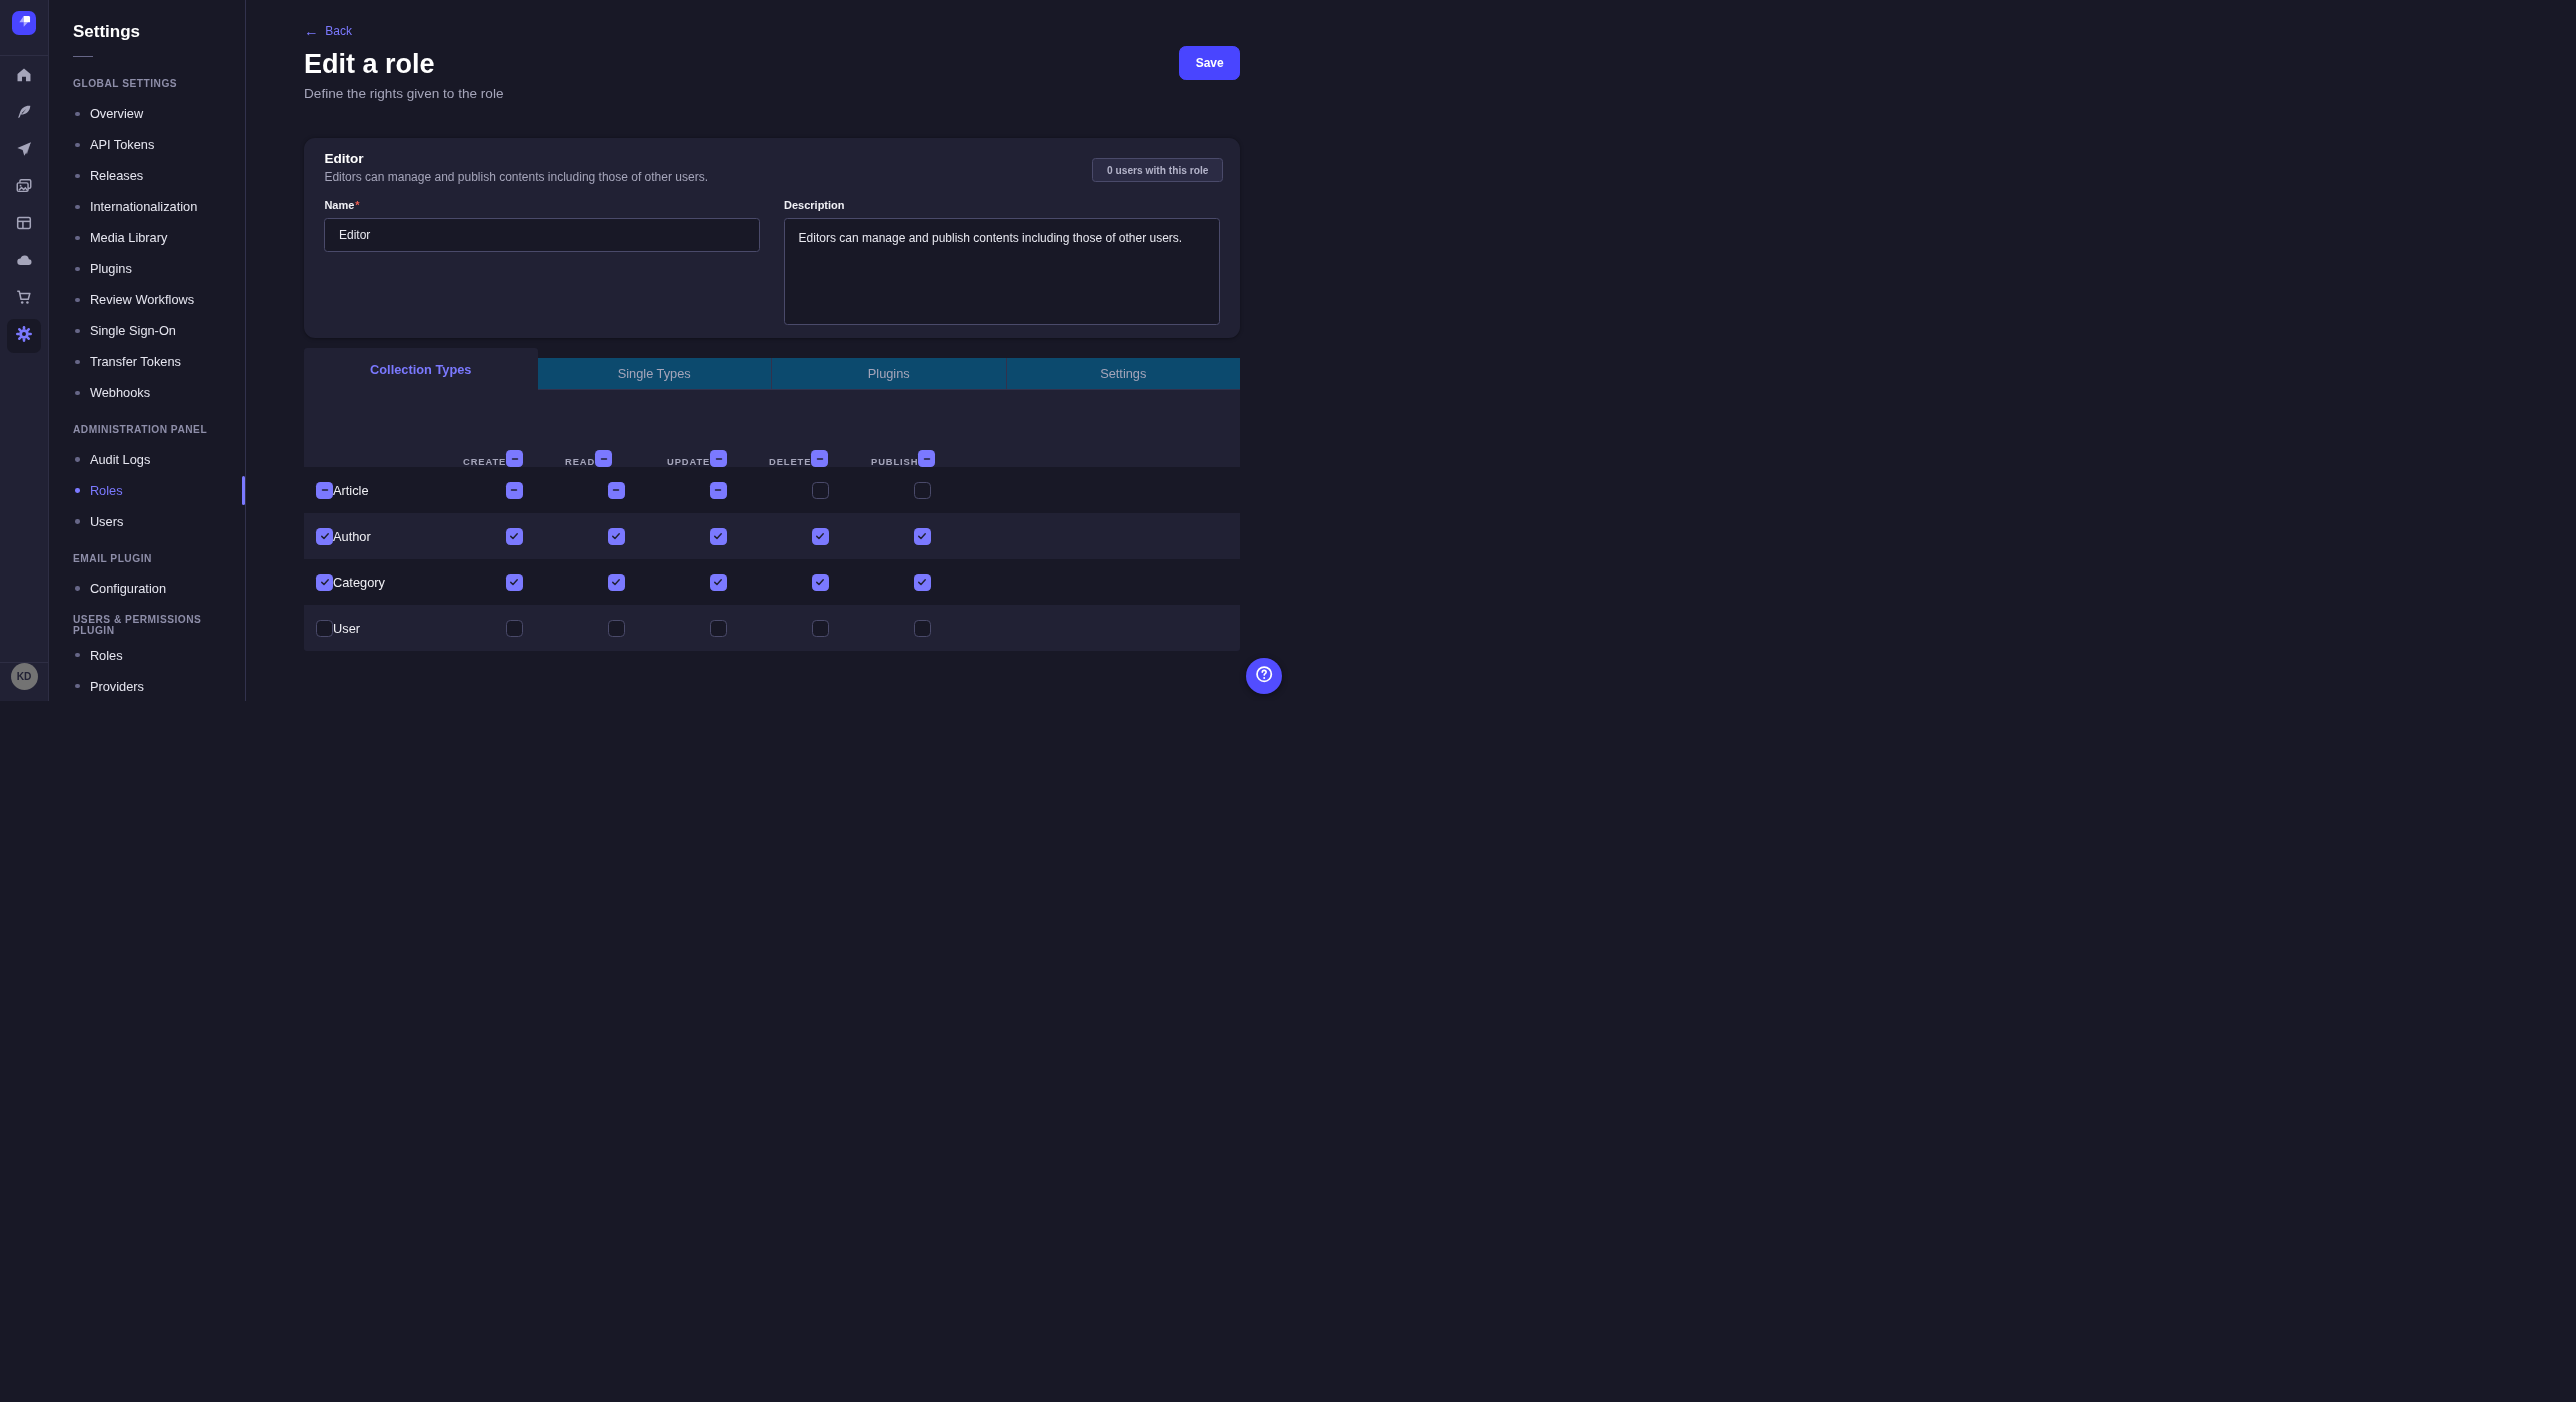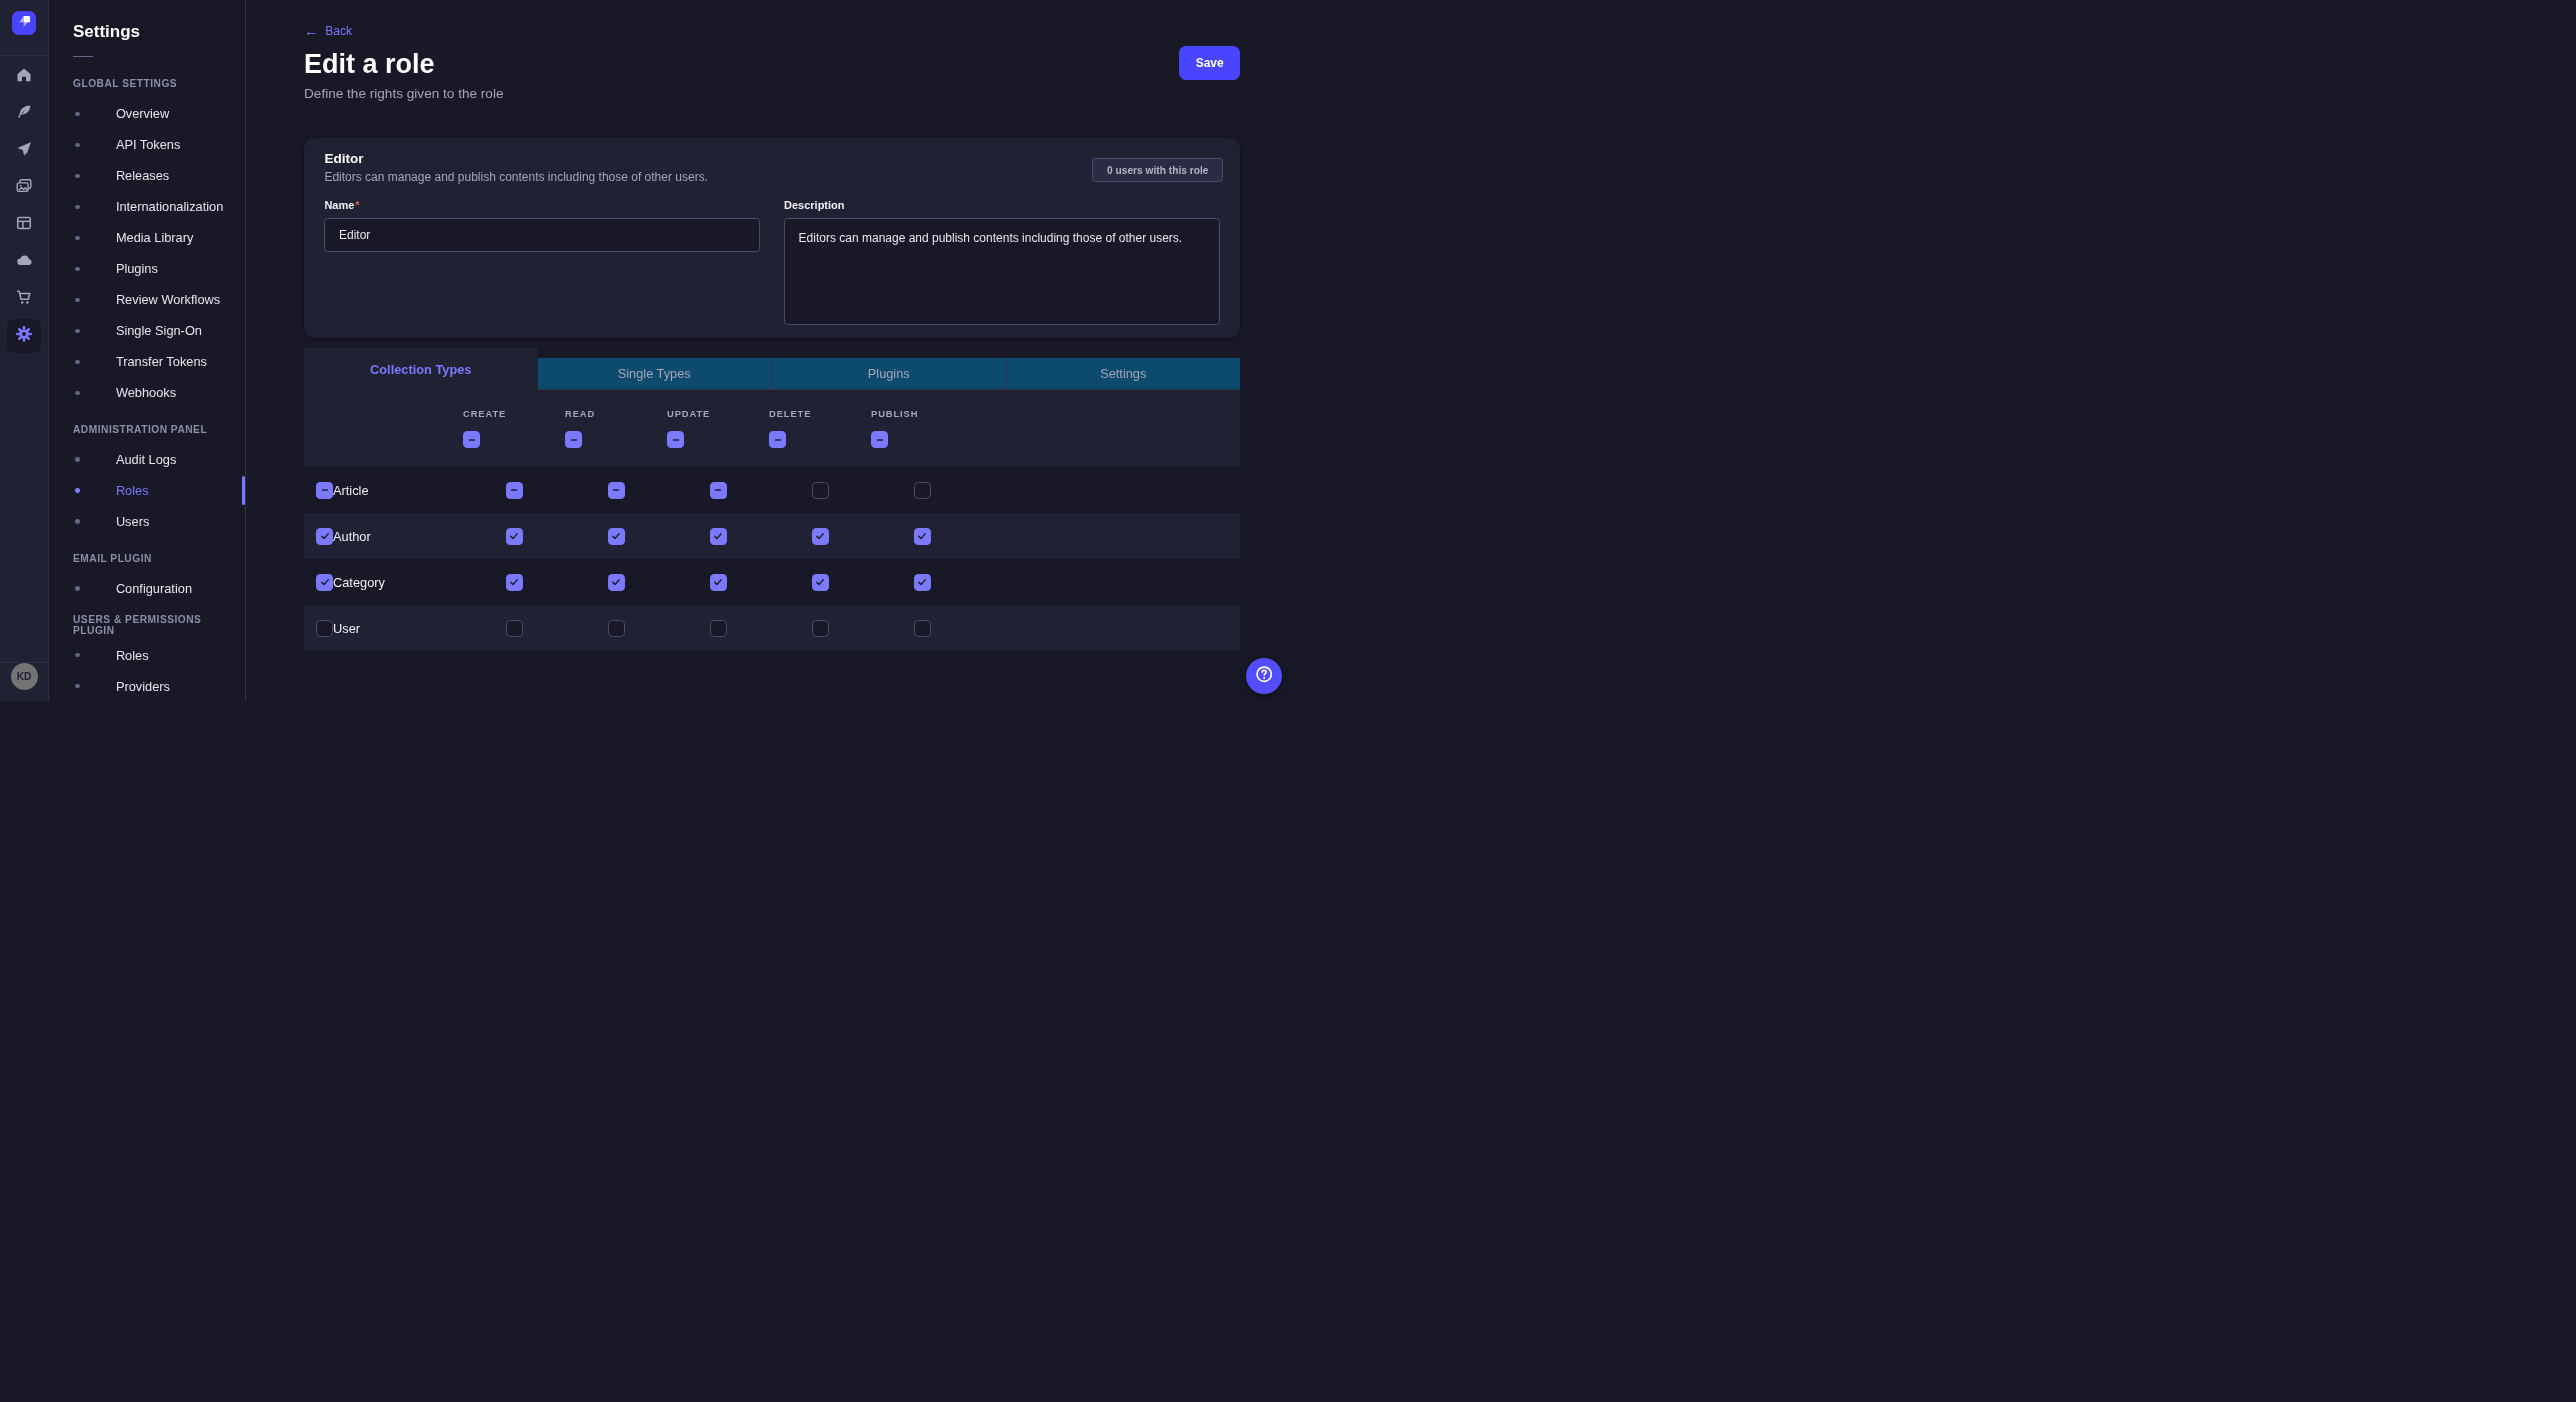--- a/index.html
+++ b/index.html
@@ -24,21 +24,21 @@
           color:#212134;font-size:10.2px;font-weight:bold;display:flex;align-items:center;justify-content:center;cursor:pointer;}
 
   
   .subnav{position:absolute;left:49px;top:0;bottom:0;width:197px;background:#181826;
           border-right:0.9px solid #32324d;overflow:hidden;}
   .subnav-title{margin:22px 0 0 24px;font-size:17px;font-weight:bold;color:#fff;}
   .subnav-dash{width:20.4px;height:1.7px;background:#666687;margin:13.6px 0 0 24px;}
   .subnav-list{list-style:none;margin:12px 0 4px 0;padding:0;}
   .sec-header{height:29px;display:flex;align-items:center;padding-left:24px;
               font-size:10.2px;font-weight:bold;letter-spacing:0.5px;color:#8e8ea9;margin-top:6.8px;}
-  .subnav-item{height:31px;display:flex;align-items:center;padding-left:26.4px;cursor:pointer;position:relative;gap:26px;}
+  .subnav-item{height:31px;display:flex;align-items:center;padding-left:26.4px;cursor:pointer;position:relative;}
   .subnav-item .bullet{width:4.3px;height:4.3px;border-radius:50%;background:#666687;margin-right:10.2px;flex:0 0 auto;}
   .subnav-item .lbl{font-size:12.8px;color:#e6e6f0;}
   .subnav-item.active .bullet{background:#7b79ff;}
   .subnav-item.active .lbl{color:#7b79ff;font-weight:500;}
   .subnav-item.active .edge{position:absolute;right:0;top:0.9px;width:2.6px;height:29px;border-radius:1.7px;background:#7b79ff;}
 
   
   .main{position:absolute;left:245px;top:0;right:0;bottom:0;padding:24px 48px 0 59px;}
   .back-row{display:flex;align-items:center;gap:6.8px;color:#7b79ff;font-size:12px;cursor:pointer;width:max-content;}
   .back-arrow{font-size:14.5px;line-height:12px;}
@@ -67,21 +67,21 @@
   
   .perm-wrap{margin-top:10.2px;}
   .tabs{display:flex;height:42px;}
   .tab{flex:1;display:flex;align-items:center;justify-content:center;font-size:12.8px;color:#a5a5ba;cursor:pointer;}
   .tab.active{background:#212134;border-radius:3.4px 3.4px 0 0;color:#7b79ff;font-weight:600;}
   .tab.rest{margin-top:10.2px;background:#0c4a6e;border-bottom:0.9px solid #32324d;}
   .tab.rest.divided{border-left:0.9px solid #32324d;}
   .perm-table{background:#212134;border-radius:0 0 3.4px 3.4px;overflow:hidden;}
   .perm-header{height:77px;display:flex;}
   .name-col{width:159px;flex:0 0 auto;}
-  .perm-col{width:102px;flex:0 0 auto;display:flex;flex-direction:column;align-items:flex-start;padding-top:18px;}
+  .perm-col{width:102px;flex:0 0 auto;display:flex;flex-direction:row;align-items:flex-end;padding-top:18px;}
   .perm-col .col-label{font-size:9.4px;font-weight:bold;letter-spacing:0.9px;color:#a5a5ba;text-transform:uppercase;}
   .perm-col .cb{margin-top:12px;}
   .perm-row{height:46px;display:flex;align-items:center;}
   .perm-row.dark{background:#181826;}
   .perm-row.light{background:#212134;}
   .row-name-cell{width:159px;flex:0 0 auto;display:flex;align-items:center;padding-left:12px;}
   .row-name-cell .rn{font-size:12.8px;color:#f0f0f5;}
   .perm-cell{width:102px;flex:0 0 auto;display:flex;justify-content:center;}
 
   

